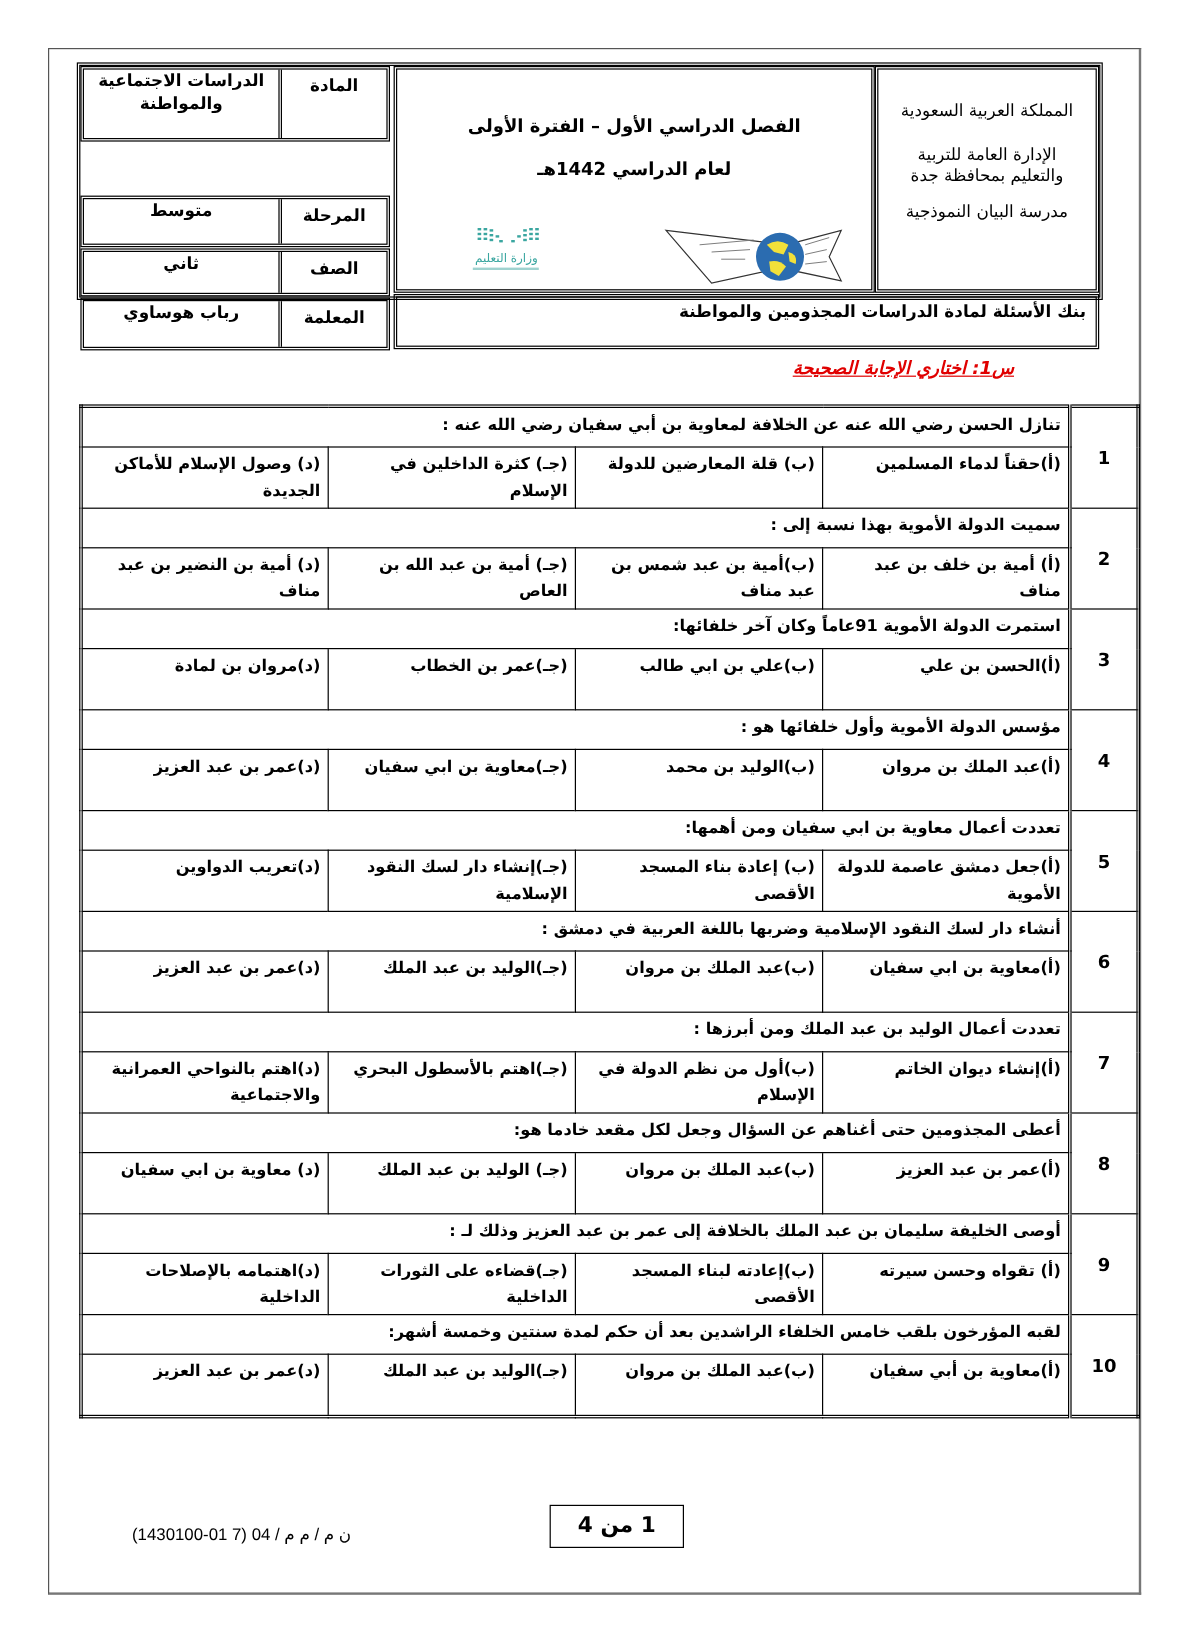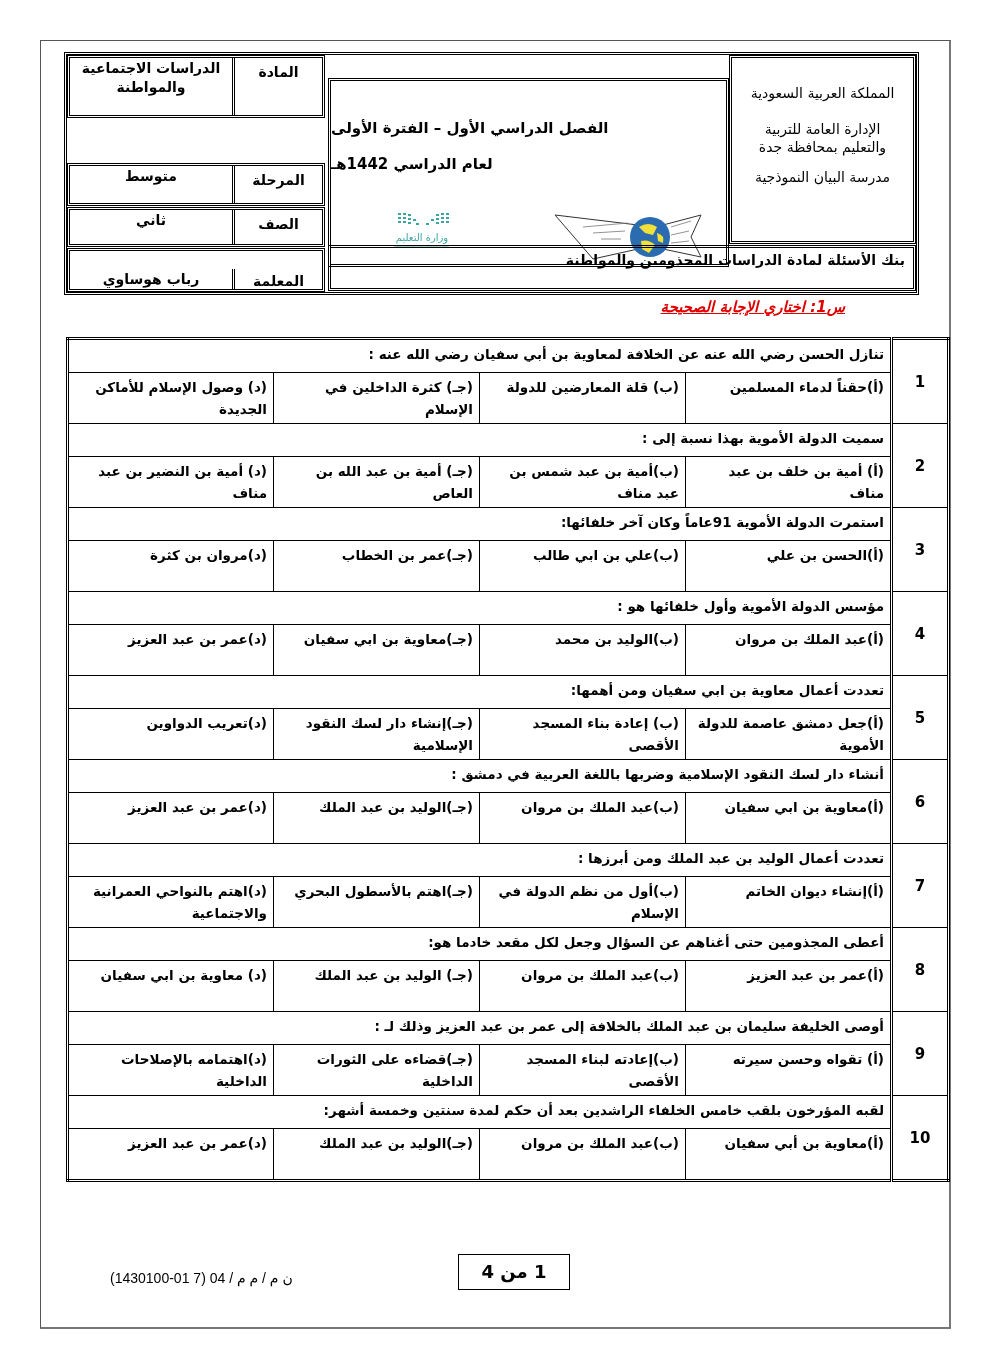--- a/index.html
+++ b/index.html
@@ -1,25 +1,25 @@
 <!DOCTYPE html>
 <html><head>
 <meta charset="utf-8">
 <style>
   html, body { margin: 0; padding: 0; background: #ffffff; }
   body { width: 992px; height: 1370px; position: relative; font-family: "DejaVu Sans", "Liberation Sans", sans-serif; color: #000; }
   .page-border { position: absolute; left: 40px; top: 40px; width: 911px; height: 1289px; border: 1px solid #555; border-right: 2px solid #777; border-bottom: 2px solid #777; box-sizing: border-box; }
 
   
-  .hdr { position: absolute; top: 52px; left: 64px; width: 855px; height: 243px; border: 3px double #000; box-sizing: border-box; }
+  .hdr { position: absolute; top: 52px; left: 64px; width: 855px; height: 198px; border: 3px double #000; box-sizing: border-box; }
   .hdr-left { position: absolute; left: 0; top: 0; width: 260px; height: 237px; }
   .hdr-row { position: absolute; left: 0; width: 258px; border: 3px double #000; box-sizing: border-box; display: flex; }
   .hdr-row .val { width: 165px; box-sizing: border-box; border-right: 3px double #000; text-align: center; font-weight: bold; font-size: 14px; line-height: 19px; padding-top: 1px; }
   .hdr-row .lbl { flex: 1; text-align: center; font-weight: bold; font-size: 14px; padding-top: 6px; }
-  .hdr-mid { position: absolute; left: 261px; top: 0; width: 401px; height: 189px; border: 3px double #000; box-sizing: border-box; text-align: left; margin-top: 23px; }
+  .hdr-mid { position: absolute; left: 261px; top: 0; width: 401px; height: 189px; border: 3px double #000; box-sizing: border-box; text-align: center; }
   .hdr-mid .t1 { margin-top: 38px; font-weight: bold; font-size: 15px; }
   .hdr-mid .t2 { margin-top: 18px; font-weight: bold; font-size: 15px; }
   .hdr-right { position: absolute; left: 662px; top: 0; width: 187px; height: 189px; border: 3px double #000; box-sizing: border-box; text-align: center; font-weight: normal; font-size: 14px; }
   .hdr-right div { line-height: 18px; }
   .hdr-bank { position: absolute; left: 261px; top: 190px; width: 588px; height: 46px; border: 3px double #000; box-sizing: border-box; direction: rtl; font-weight: bold; font-size: 14px; padding: 4px 8px; }
 
   .moe-logo { position: absolute; left: 55px; top: 130px; width: 75px; height: 45px; }
   .school-logo { position: absolute; left: 222px; top: 128px; width: 150px; height: 55px; }
 
   .q-title { position: absolute; top: 298px; left: 620px; width: 225px; text-align: right; direction: rtl; color: #e00000; font-weight: bold; font-size: 15px; text-decoration: underline; }
@@ -47,21 +47,21 @@
       <div class="lbl">المادة</div>
     </div>
     <div class="hdr-row" style="top:108px;height:43px;">
       <div class="val">متوسط</div>
       <div class="lbl">المرحلة</div>
     </div>
     <div class="hdr-row" style="top:152px;height:40px;">
       <div class="val">ثاني</div>
       <div class="lbl">الصف</div>
     </div>
-    <div class="hdr-row" style="top:193px;height:44px;align-items:flex-end;">
+    <div class="hdr-row" style="top:193px;height:44px;">
       <div class="val">رباب هوساوي</div>
       <div class="lbl">المعلمة</div>
     </div>
   </div>
 
   <div class="hdr-mid">
     <div class="t1">الفصل الدراسي الأول – الفترة الأولى</div>
     <div class="t2">لعام الدراسي  1442هـ</div>
     <div class="moe-logo">
       <svg width="75" height="45" viewBox="0 0 75 45">
@@ -148,21 +148,21 @@
         <td class="opt">(د) أمية بن النضير بن عبد مناف</td>
       </tr>
       <tr>
         <td class="num" rowspan="2">3</td>
         <td class="stem" colspan="4">استمرت الدولة الأموية 91عاماً وكان  آخر خلفائها:</td>
       </tr>
       <tr class="opts">
         <td class="opt">(أ)الحسن بن علي</td>
         <td class="opt">(ب)علي بن ابي طالب</td>
         <td class="opt">(جـ)عمر بن الخطاب</td>
-        <td class="opt">(د)مروان بن كثرة</td>
+        <td class="opt">(د)مروان بن لمادة</td>
       </tr>
       <tr>
         <td class="num" rowspan="2">4</td>
         <td class="stem" colspan="4">مؤسس الدولة الأموية وأول خلفائها هو :</td>
       </tr>
       <tr class="opts">
         <td class="opt">(أ)عبد الملك بن مروان</td>
         <td class="opt">(ب)الوليد بن محمد</td>
         <td class="opt">(جـ)معاوية بن ابي سفيان</td>
         <td class="opt">(د)عمر بن عبد العزيز</td>

